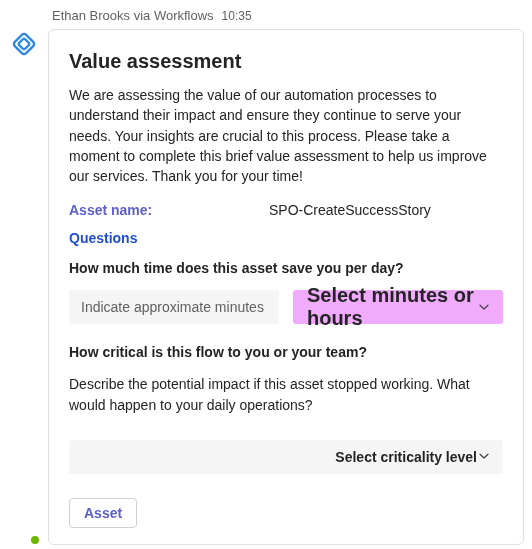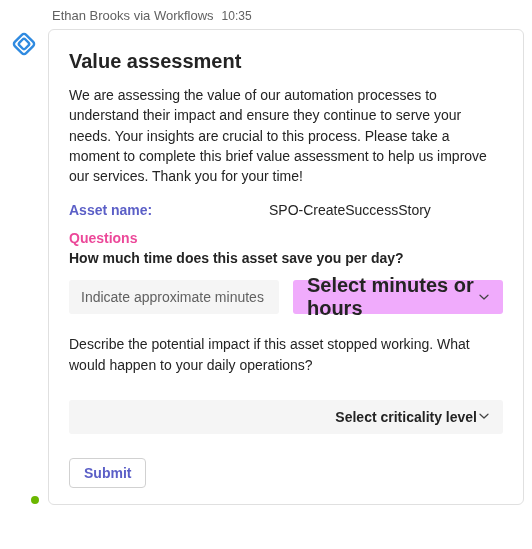--- a/index.html
+++ b/index.html
@@ -86,24 +86,24 @@
       color: #5b5fc7;
       font-weight: 600;
       font-size: 14px;
       flex: 0 0 200px;
     }
     .field-value {
       font-size: 14px;
       color: #242424;
     }
     .section-header-blue {
-      color: #ec4899;
-      font-weight: 600;
-      font-size: 14px;
-      margin-bottom: 4px;
+      color: #1d4ed8;
+      font-weight: 600;
+      font-size: 14px;
+      margin-bottom: 14px;
     }
     .question-text {
       font-weight: 600;
       font-size: 14px;
       color: #242424;
       margin-bottom: 14px;
     }
     .question-sub {
       font-size: 14px;
       line-height: 1.45;
@@ -213,27 +213,28 @@
         <div class="select-box">
           <span>Select minutes or hours</span>
           <span class="chevron">
             <svg width="14" height="14" viewBox="0 0 14 14">
                 <path d="M3 5.2 L7 9 L11 5.2" fill="none" stroke="#424242" stroke-width="1.2" stroke-linecap="round" stroke-linejoin="round"></path>
               </svg>
           </span>
         </div>
       </div>
 
+      <div class="question-text">How critical is this flow to you or your team?</div>
       <p class="question-sub">Describe the potential impact if this asset stopped working. What would happen to your daily operations?</p>
 
       <div class="select-box-full">
         <span>Select criticality level</span>
         <span class="chevron">
           <svg width="14" height="14" viewBox="0 0 14 14">
               <path d="M3 5.2 L7 9 L11 5.2" fill="none" stroke="#424242" stroke-width="1.2" stroke-linecap="round" stroke-linejoin="round"></path>
             </svg>
         </span>
       </div>
 
-      <button class="submit-btn">Submit</button>
+      <button class="submit-btn">Asset</button>
     </div>
   </div>
 </div>
 
 </body></html>

